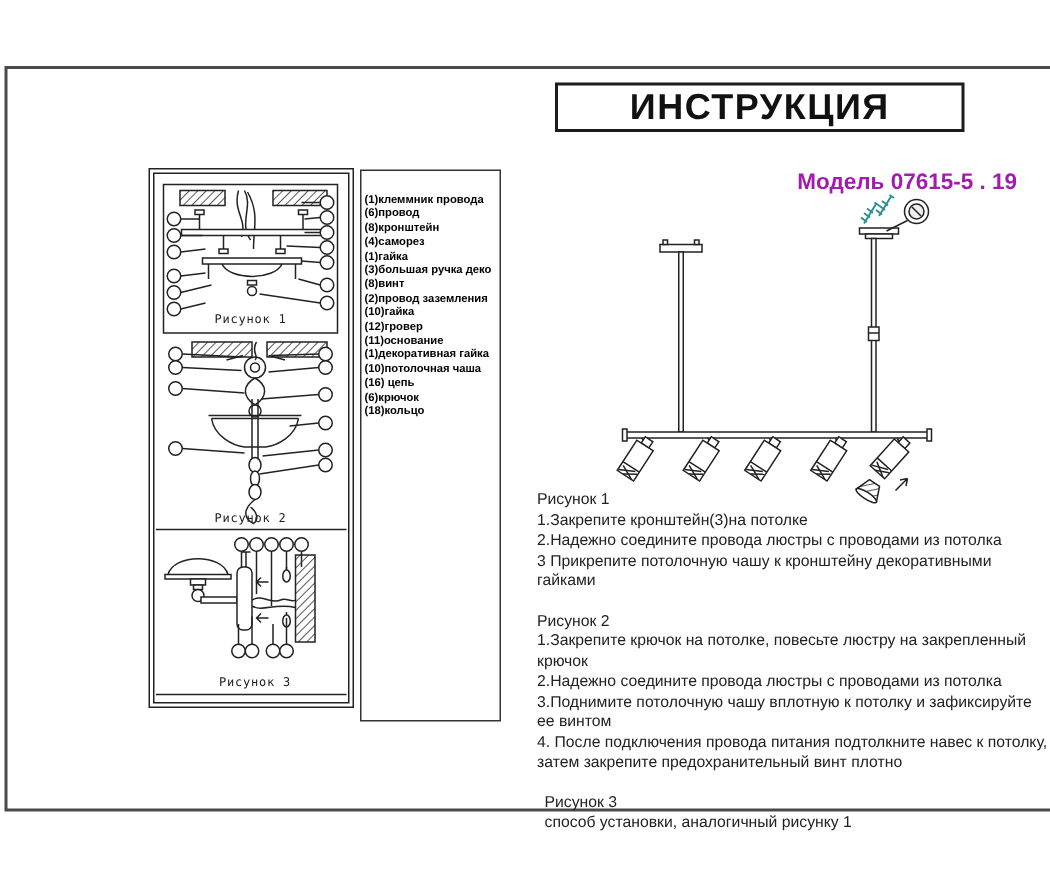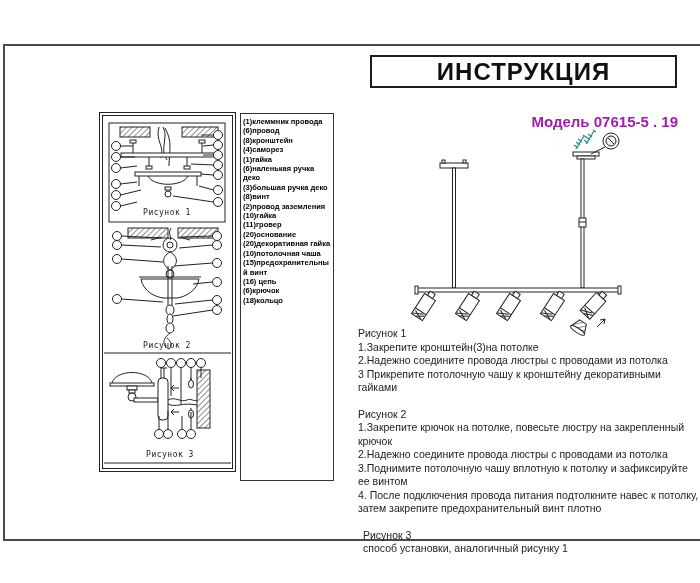--- a/index.html
+++ b/index.html
@@ -7,38 +7,38 @@
     width:700px;height:583px;position:relative;overflow:hidden;
     background:#ffffff;font-family:"Liberation Sans",sans-serif;color:#1a1a1a;
   }
   *{box-sizing:border-box;}
   .abs{position:absolute;}
   .page-frame{
     left:3px;top:44px;width:707px;height:497px;
     border:2px solid #4a4a4a;background:transparent;
   }
   .title-box{
-    left:370px;top:55px;width:307px;height:33px;
+    left:370px;top:55px;width:273px;height:33px;
     border:2px solid #1c1c1c;display:flex;align-items:center;justify-content:center;
     font-size:24px;font-weight:600;letter-spacing:1px;color:#111;background:#fff;
   }
   .model-label{
     left:500px;top:113px;width:178px;text-align:right;
     font-size:15px;font-weight:bold;color:#a21caf;white-space:nowrap;
   }
   .figures-box{
     left:99px;top:112px;width:137px;height:360px;
     border:1px solid #222;padding:2px;background:#fff;
   }
   .figures-box-inner{
     width:100%;height:100%;border:1px solid #222;position:relative;overflow:hidden;
   }
   .parts-box{
     left:240px;top:113px;width:94px;height:368px;
-    border:1px solid #333;padding:3px 1px 0 2px;background:#fff;
+    border:1px solid #333;padding:14px 1px 0 2px;background:#fff;
     font-size:7.5px;font-weight:bold;line-height:9.4px;color:#000;
     overflow:hidden;overflow-wrap:break-word;
   }
   .instructions{
     left:358px;top:327px;width:344px;
     font-size:10.5px;line-height:13.5px;color:#222;
   }
   .instr-block{margin:0 0 13px 0;}
   .instr-block.last{padding-left:5px;margin-bottom:0;}
   .fig-svg{display:block;}
@@ -213,30 +213,28 @@
     </svg>
   </div>
 </div>
 
 <div class="abs parts-box">
   <div>(1)клеммник провода</div>
   <div>(6)провод</div>
   <div>(8)кронштейн</div>
   <div>(4)саморез</div>
   <div>(1)гайка</div>
-  <div>(6)наленькая ручка деко</div>
   <div>(3)большая ручка деко</div>
   <div>(8)винт</div>
   <div>(2)провод заземления</div>
   <div>(10)гайка</div>
-  <div>(11)гровер</div>
-  <div>(20)основание</div>
-  <div>(20)декоративная гайка</div>
+  <div>(12)гровер</div>
+  <div>(11)основание</div>
+  <div>(1)декоративная гайка</div>
   <div>(10)потолочная чаша</div>
-  <div>(15)предохранительный винт</div>
   <div>(16) цепь</div>
   <div>(6)крючок</div>
   <div>(18)кольцо</div>
 </div>
 
 <svg class="abs" style="left:378px;top:126px;" width="292" height="212" viewBox="0 0 292 212">
   <defs>
     <pattern id="h2" patternUnits="userSpaceOnUse" width="4" height="4" patternTransform="rotate(45)">
       <line x1="0" y1="0" x2="0" y2="4" stroke="#444" stroke-width="1.2"></line>
     </pattern>

